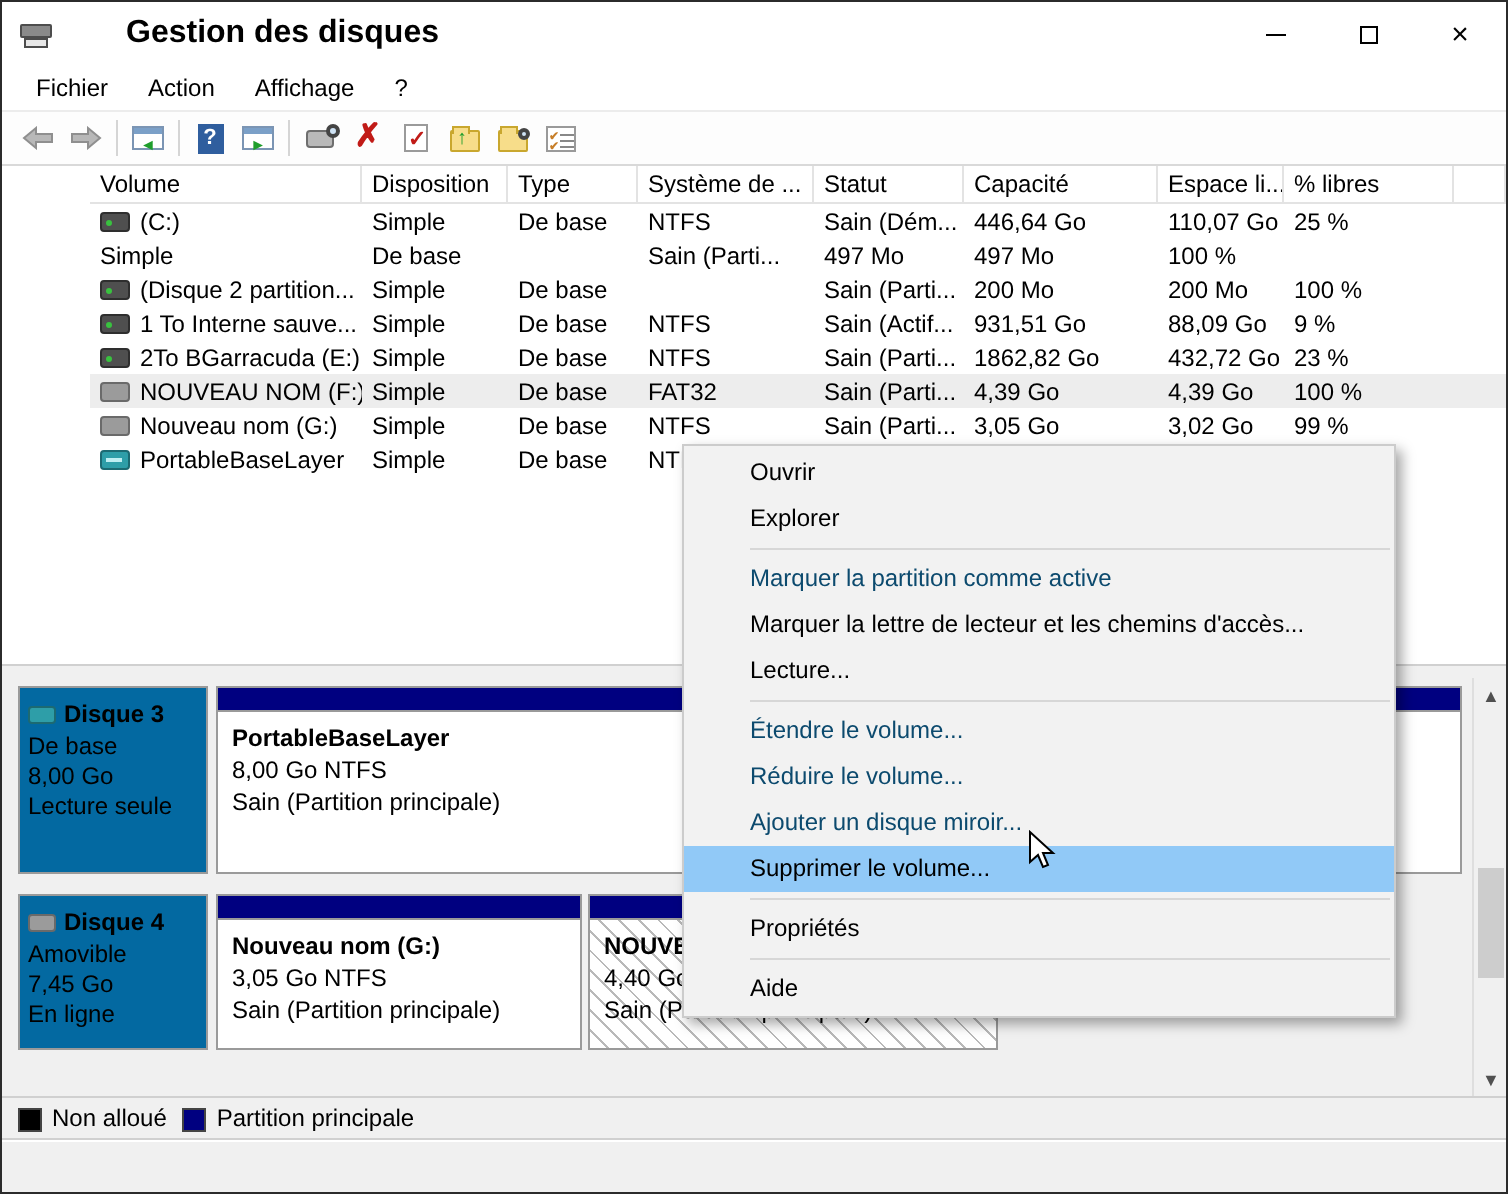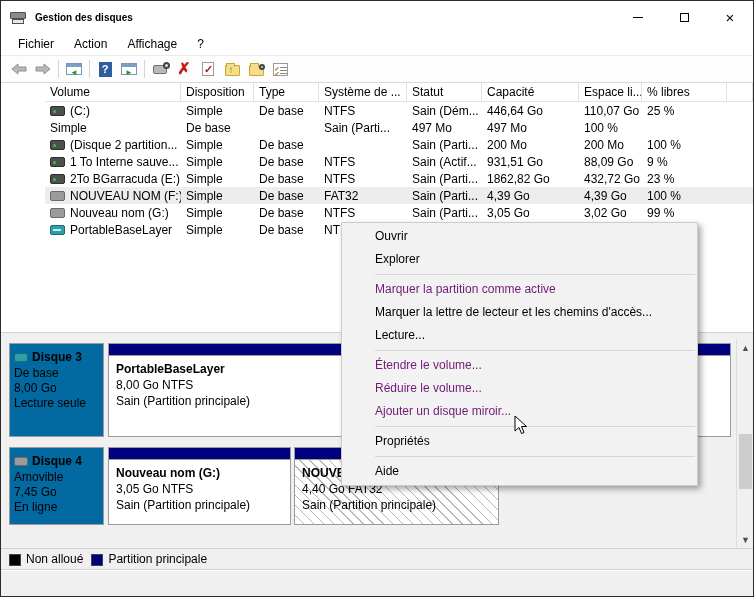--- a/index.html
+++ b/index.html
@@ -4,21 +4,21 @@
 <style>
   * { margin:0; padding:0; box-sizing:border-box; }
   html,body { width:754px; height:597px; font-family:"Liberation Sans", sans-serif; font-size:12px; color:#000; }
   .window { position:relative; width:754px; height:597px; background:#fff; border:1px solid #2b2b2b; overflow:hidden; }
 
   
   .titlebar { height:32px; background:#fff; display:flex; align-items:center; padding-left:9px; }
   .app-icon { width:17px; height:14px; position:relative; margin-right:8px; }
   .app-icon .drive { position:absolute; left:0; top:2px; width:16px; height:7px; background:#8a8a8a; border:1px solid #4d4d4d; border-radius:1px; }
   .app-icon .base  { position:absolute; left:2px; top:9px; width:12px; height:5px; background:#e8e8e8; border:1px solid #4d4d4d; }
-  .title-text { font-weight:700; font-size:10px; }
+  .title-text { font-weight:700; font-size:16px;margin-left:28px; }
   .win-controls { margin-left:auto; display:flex; height:32px; }
   .win-btn { width:46px; height:32px; display:flex; align-items:center; justify-content:center; font-size:14px; }
   .glyph-min { width:10px; height:1px; background:#000; }
   .glyph-max { width:9px; height:9px; border:1px solid #000; }
   .glyph-close { font-size:15px; line-height:1; }
 
   
   .menubar { height:22px; display:flex; align-items:center; padding-left:9px; background:#fff; }
   .menu-item { padding:2px 8px; margin-right:4px; }
 
@@ -87,21 +87,21 @@
 
   
   .legendbar { height:21px; background:#f0f0f0; border-bottom:1px solid #d0d0d0; display:flex; align-items:center; padding-left:8px; gap:8px; }
   .legend-item { display:flex; align-items:flex-end; gap:5px; }
   .legend-swatch { width:12px; height:12px; border:1px solid #444; }
   .statusbar { height:28px; background:#f0f0f0; border-top:1px solid #fff; }
 
   
   .context-menu { position:absolute; left:340px; top:221px; width:357px; background:#f2f2f2; border:1px solid #cccccc; box-shadow:3px 3px 6px rgba(0,0,0,.35); padding:2px 0; z-index:50; }
   .cm-item { height:23px; line-height:23px; padding-left:33px; white-space:nowrap; }
-  .cm-item.disabled { color:#701a75; }
+  .cm-item.disabled { color:#0c4a6e; }
   .cm-item.highlighted { background:#91c9f7; }
   .cm-sep { height:1px; background:#d7d7d7; margin:3px 2px 3px 33px; }
 
   
   .cursor { position:absolute; left:513px; top:414px; z-index:99; }
 </style>
 </head>
 <body>
 
 <div class="window">
@@ -401,20 +401,21 @@
     <div class="cm-item">Ouvrir</div>
     <div class="cm-item">Explorer</div>
     <div class="cm-sep"></div>
     <div class="cm-item disabled">Marquer la partition comme active</div>
     <div class="cm-item">Marquer la lettre de lecteur et les chemins d'accès...</div>
     <div class="cm-item">Lecture...</div>
     <div class="cm-sep"></div>
     <div class="cm-item disabled">Étendre le volume...</div>
     <div class="cm-item disabled">Réduire le volume...</div>
     <div class="cm-item disabled">Ajouter un disque miroir...</div>
+    <div class="cm-item highlighted">Supprimer le volume...</div>
     <div class="cm-sep"></div>
     <div class="cm-item">Propriétés</div>
     <div class="cm-sep"></div>
     <div class="cm-item">Aide</div>
   </div>
 
   <div class="cursor">
     <svg width="14" height="21" viewBox="0 0 14 21">
       <path d="M1 1 L1 16 L5 12.5 L7.5 18.5 L10 17.5 L7.5 11.5 L12.5 11.5 Z" fill="#ffffff" stroke="#000000" stroke-width="1"></path>
     </svg>

